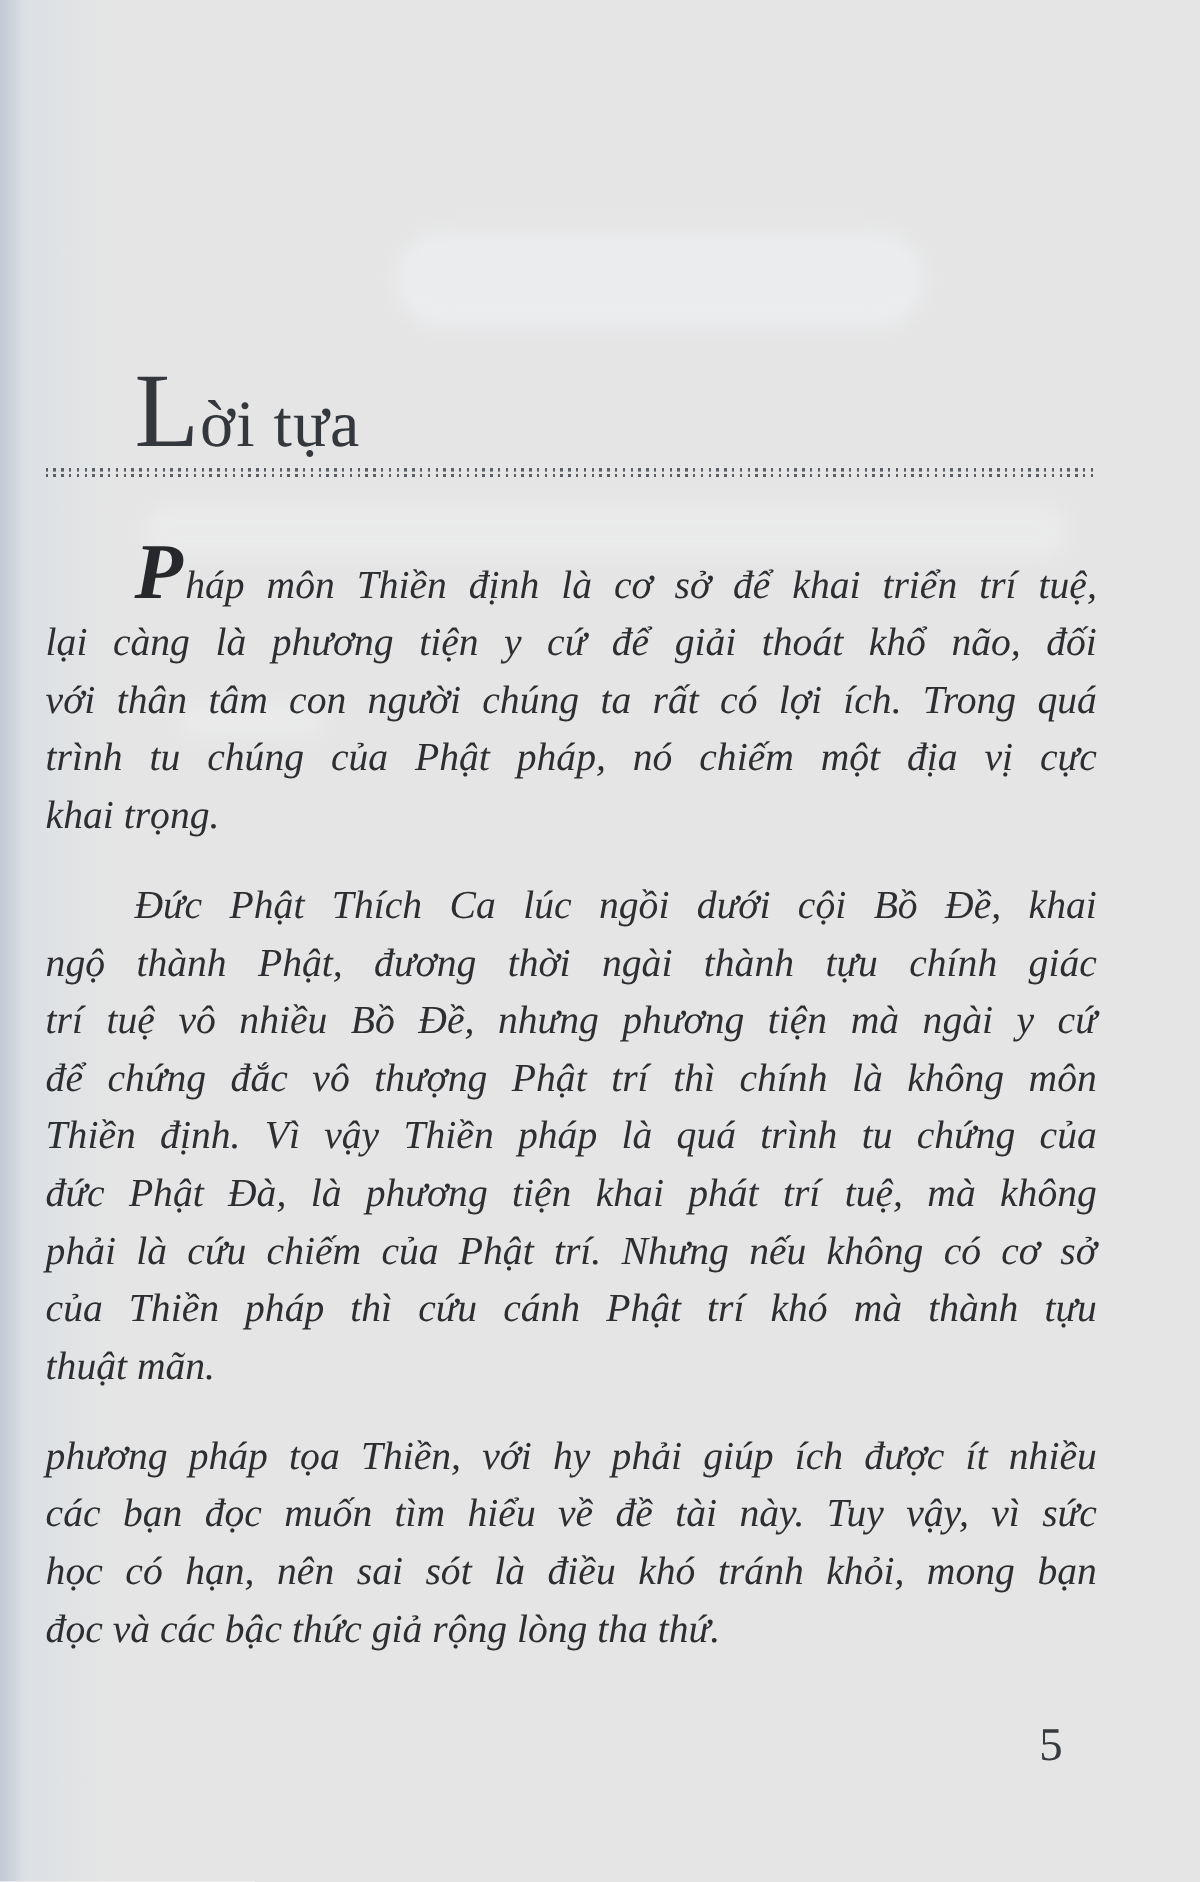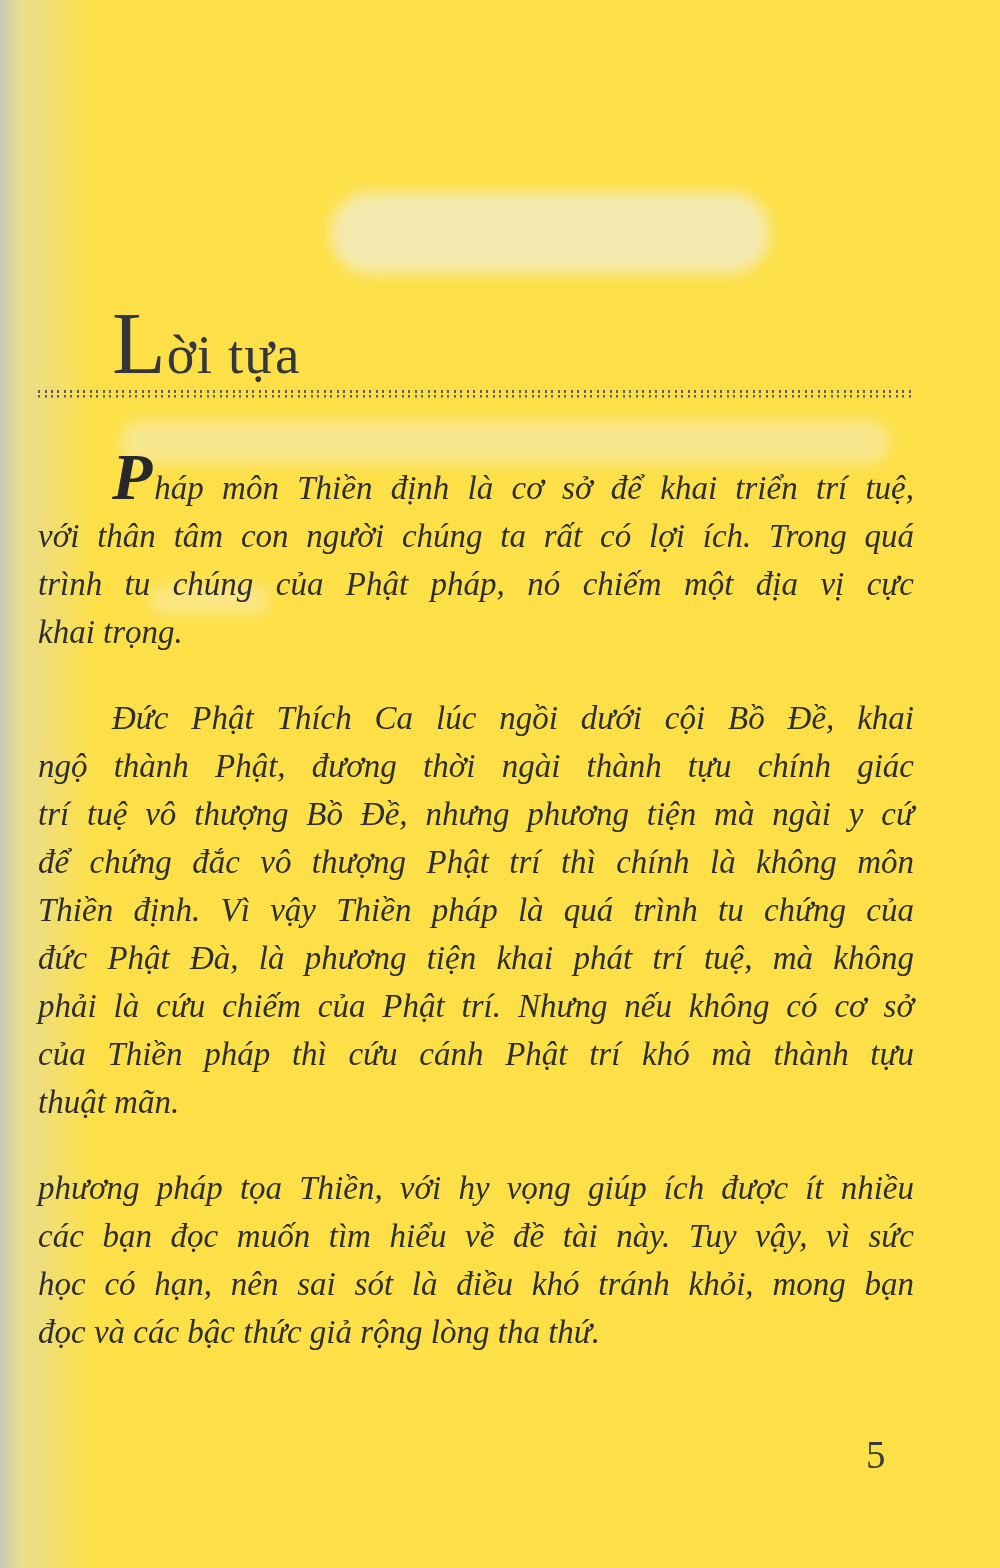--- a/index.html
+++ b/index.html
@@ -5,21 +5,21 @@
   html, body { margin: 0; padding: 0; }
   body {
     width: 1000px; height: 1568px;
     background: #ffffff;
     font-family: "Liberation Serif", "DejaVu Serif", serif;
     position: relative;
     overflow: hidden;
   }
   .page {
     position: absolute; inset: 0;
-    background: #fde047;
+    background: #e5e5e5;
   }
   
   .edge-shadow {
     position: absolute; left: 0; top: 0;
     width: 95px; height: 100%;
     background: linear-gradient(to right, rgba(185,195,210,0.8) 0%, rgba(210,218,228,0.45) 22%, rgba(255,255,255,0) 100%);
     pointer-events: none;
   }
   
   .ghost {
@@ -62,21 +62,21 @@
     position: absolute;
     left: 38px; top: 464px;
     width: 876px;
     font-style: italic;
     font-size: 33px;
     line-height: 48px;
     color: #2c2e31;
     font-family: Liberation Serif, serif;
   }
   .para { margin: 0; }
-  .para + .para { margin-top: 38px; }
+  .para + .para { margin-top: 27px; }
   .line {
     display: block;
     text-align: justify;
     text-align-last: justify;
   }
   .line.last { text-align-last: auto; }
   .line.first { text-indent: 74px; }
   .dropcap {
     font-size: 66px;
     line-height: 0;
@@ -103,37 +103,38 @@
   <div class="ghost ghost-2"></div>
   <div class="ghost ghost-3"></div>
 
   <h1 class="heading"><span class="initial">L</span><span class="rest">ời tựa</span></h1>
 
   <div class="dotted-rule"></div>
 
   <div class="body-text" id="body-text">
       <p class="para">
         <span class="line first"><span class="dropcap">P</span>háp môn Thiền định là cơ sở để khai triển trí tuệ,</span>
+        <span class="line">lại càng là phương tiện y cứ để giải thoát khổ não, đối</span>
         <span class="line">với thân tâm con người chúng ta rất có lợi ích. Trong quá</span>
         <span class="line">trình tu chúng của Phật pháp, nó chiếm một địa vị cực</span>
         <span class="line last">khai trọng.</span>
       </p>
       <p class="para">
         <span class="line first">Đức Phật Thích Ca lúc ngồi dưới cội Bồ Đề, khai</span>
         <span class="line">ngộ thành Phật, đương thời ngài thành tựu chính giác</span>
-        <span class="line">trí tuệ vô thượng Bồ Đề, nhưng phương tiện mà ngài y cứ</span>
+        <span class="line">trí tuệ vô nhiều Bồ Đề, nhưng phương tiện mà ngài y cứ</span>
         <span class="line">để chứng đắc vô thượng Phật trí thì chính là không môn</span>
         <span class="line">Thiền định. Vì vậy Thiền pháp là quá trình tu chứng của</span>
         <span class="line">đức Phật Đà, là phương tiện khai phát trí tuệ, mà không</span>
         <span class="line">phải là cứu chiếm của Phật trí. Nhưng nếu không có cơ sở</span>
         <span class="line">của Thiền pháp thì cứu cánh Phật trí khó mà thành tựu</span>
         <span class="line last">thuật mãn.</span>
       </p>
       <p class="para">
-        <span class="line">phương pháp tọa Thiền, với hy vọng giúp ích được ít nhiều</span>
+        <span class="line">phương pháp tọa Thiền, với hy phải giúp ích được ít nhiều</span>
         <span class="line">các bạn đọc muốn tìm hiểu về đề tài này. Tuy vậy, vì sức</span>
         <span class="line">học có hạn, nên sai sót là điều khó tránh khỏi, mong bạn</span>
         <span class="line last">đọc và các bậc thức giả rộng lòng tha thứ.</span>
       </p>
     </div>
 
   <div class="page-number">5</div>
 </div>
 
 </body></html>

